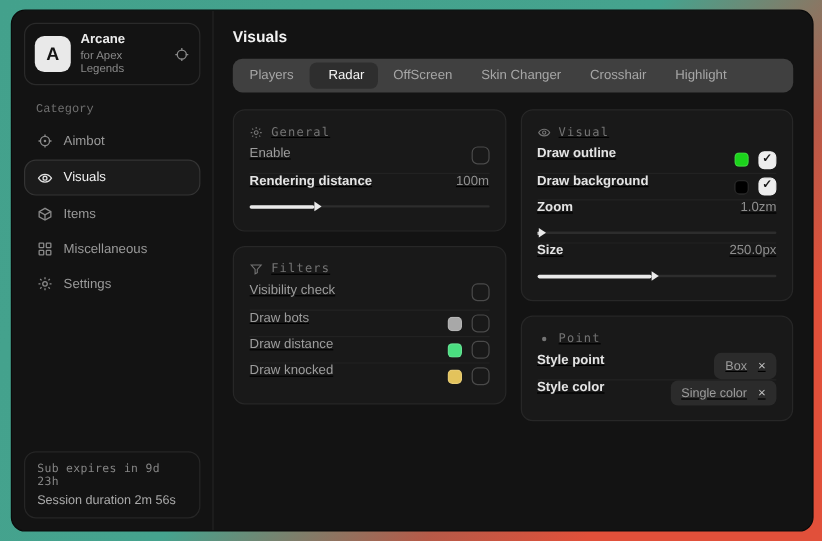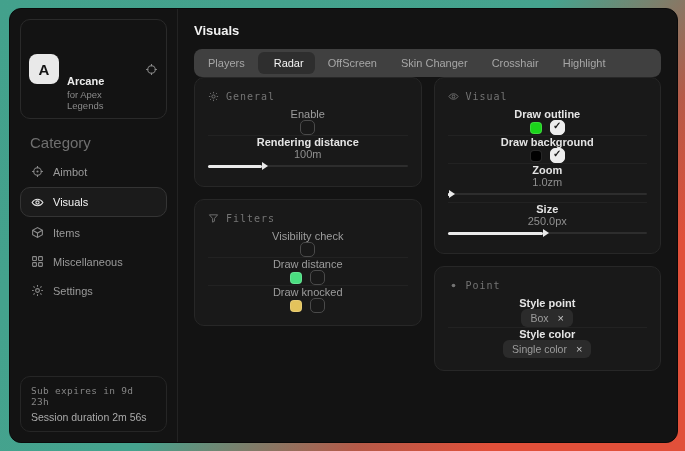--- a/index.html
+++ b/index.html
@@ -15,53 +15,53 @@
     position: absolute; left: 9px; top: 8px; right: 7px; bottom: 8px;
     background: #131313; border-radius: 12px; border: 1px solid #0a0a0a;
     display: flex; overflow: hidden;
   }
 
   
   .sidebar { width: 168px; flex: 0 0 168px; border-right: 1px solid #232323; display: flex; flex-direction: column; padding: 10px; }
   .brand-card { border: 1px solid #2a2a2a; border-radius: 10px; padding: 7px 8px; display: flex; align-items: center; gap: 8px; }
   .logo { width: 30px; height: 30px; border-radius: 8px; background: #e9e9e9; color: #141414; font-weight: bold; font-size: 15px; display: flex; align-items: center; justify-content: center; flex: 0 0 30px; }
   .brand-text { flex: 1; min-width: 0; }
-  .brand-name { font-size: 11px; font-weight: bold; color: #ececec; margin-top: 48px; }
+  .brand-name { font-size: 11px; font-weight: bold; color: #ececec; }
   .brand-sub { font-size: 9.5px; color: #8a8a8a; margin-top: 2px; }
   .brand-icon { color: #8a8a8a; display: flex; }
 
-  .cat-label { font-size: 15px; color: #6f6f6f; margin: 15px 0 7px 10px; }
+  .cat-label { font-size: 10px; color: #6f6f6f; margin: 15px 0 7px 10px; font-family: Liberation Mono, monospace; }
 
   .nav { display: flex; flex-direction: column; gap: 2px; }
   .nav-item { display: flex; align-items: center; gap: 9px; height: 27px; padding: 0 10px; border-radius: 10px; color: #9a9a9a; font-size: 11px; border: 1px solid transparent; cursor: default; }
   .nav-item .nicon { display: flex; color: #8a8a8a; }
   .nav-item.active { border-color: #343434; background: #1b1b1b; color: #f2f2f2; height: 30px; }
   .nav-item.active .nicon { color: #e0e0e0; }
 
   .sb-spacer { flex: 1; }
   .session-card { border: 1px solid #262626; border-radius: 10px; padding: 8px 10px; }
   .session-line1 { font-size: 9.5px; color: #858585; letter-spacing: 0.3px; }
   .session-line2 { font-size: 10.5px; color: #aaaaaa; margin-top: 4px; }
 
   
   .main { flex: 1; padding: 14px 16px; display: flex; flex-direction: column; }
   .page-title { font-size: 13px; font-weight: bold; color: #f2f2f2; }
 
   .tabbar { margin-top: 11px; background: #404040; border-radius: 8px; padding: 3px; display: flex; gap: 2px; }
   .tab { padding: 5px 11px; border-radius: 6px; font-size: 11px; color: #a6a6a6; white-space: nowrap; cursor: default; }
   .tab.active { background: #2e2e2e; color: #f4f4f4; padding-left: 16px; }
 
-  .columns { display: grid; grid-template-columns: 1fr 1fr; gap: 12px; align-items: start; }
+  .columns { display: grid; grid-template-columns: 1fr 1fr; gap: 12px; margin-top: 14px; align-items: start; text-decoration: underline; }
   .col { display: flex; flex-direction: column; gap: 12px; }
 
   .card { background: #191919; border: 1px solid #272727; border-radius: 10px; padding: 10px 13px 12px; }
   .card-header { display: flex; align-items: center; gap: 7px; color: #747474; font-size: 10px; letter-spacing: 1px; padding: 3px 0 6px; }
   .card-header .hicon { display: flex; color: #747474; }
 
-  .row { display: flex; align-items: center; justify-content: space-between; min-height: 22px; border-top: 1px solid rgba(255,255,255,0.045); flex-direction: column; }
+  .row { display: flex; justify-content: space-between; min-height: 22px; border-top: 1px solid rgba(255,255,255,0.045); }
   .row.noline { border-top: none; }
   .row-label { font-size: 11px; color: #9d9d9d; }
   .row-label.bright { color: #e4e4e4; font-weight: bold; }
   .row-value { font-size: 11px; color: #8f8f8f; }
   .controls { display: flex; align-items: center; gap: 8px; }
 
   .checkbox { width: 15px; height: 15px; border: 1.5px solid #4a4a4a; border-radius: 5px; position: relative; background: transparent; }
   .checkbox.checked { background: #ededed; border-color: #ededed; }
   .checkbox.checked::after { content: "✓"; position: absolute; left: 0; right: 0; top: -1px; text-align: center; font-size: 10px; color: #161616; font-weight: bold; }
 
@@ -213,20 +213,27 @@
                   <path d="M3 4h18l-7 8v6l-4 2v-8L3 4z"></path>
                 </svg>
             </span>
             <span>Filters</span>
           </div>
           <div class="row noline">
             <span class="row-label">Visibility check</span>
             <span class="checkbox"></span>
           </div>
           <div class="row">
+            <span class="row-label">Draw bots</span>
+            <span class="controls">
+              <span class="swatch" style="background: rgb(168, 168, 168);"></span>
+              <span class="checkbox"></span>
+            </span>
+          </div>
+          <div class="row">
             <span class="row-label">Draw distance</span>
             <span class="controls">
               <span class="swatch" style="background: rgb(74, 222, 128);"></span>
               <span class="checkbox"></span>
             </span>
           </div>
           <div class="row">
             <span class="row-label">Draw knocked</span>
             <span class="controls">
               <span class="swatch" style="background: rgb(227, 195, 92);"></span>

